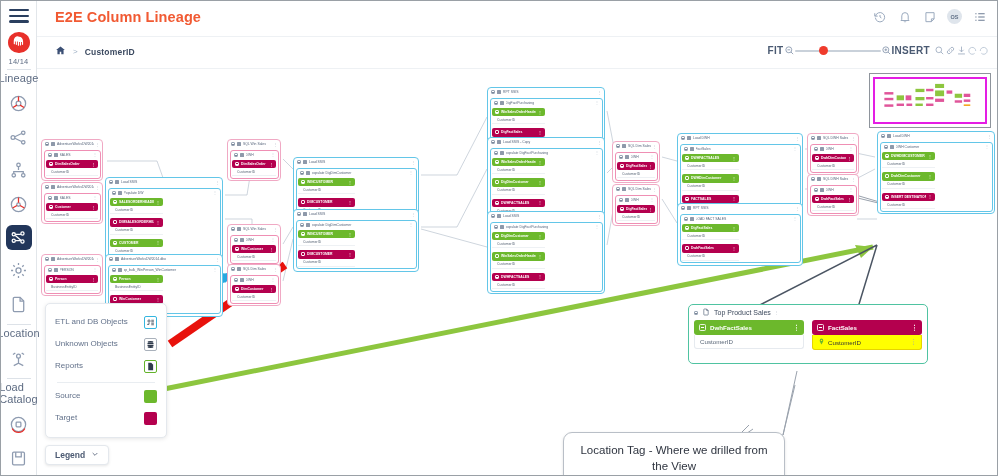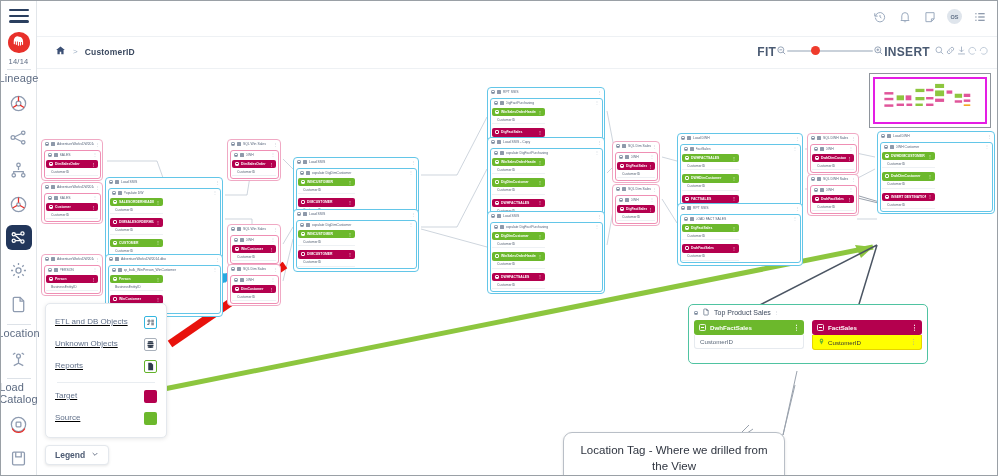--- a/index.html
+++ b/index.html
@@ -44,21 +44,21 @@
   
   #subbar { position:absolute; left:36px; top:36px; right:0; height:32px;
     background:#fff; border-bottom:1px solid #eef1f4; z-index:29; }
   #crumb { position:absolute; left:18px; top:8px; display:flex;
     align-items:center; gap:7px; font-size:8.5px; color:#3c4a60; }
   #crumb .home svg { width:11px; height:11px; }
   #crumb .sep { color:#9fb0c4; font-size:8px; }
   #crumb .cur { color:#3c4a60; font-weight:600; letter-spacing:.2px; }
 
   #zoomtools { position:absolute; right:8px; top:8px; display:flex;
-    align-items:flex-start; font-size:12px; color:#4a5a72;
+    align-items:center; font-size:10px; color:#4a5a72;
     font-weight:bold; letter-spacing:.3px; }
   #zoomtools svg { width:11px; height:11px; }
   .slider { position:relative; width:86px; height:11px; display:flex; align-items:center; }
   .slider .track { width:100%; height:2px; background:#c9d1da; border-radius:2px; }
   .slider .knob { position:absolute; left:28%; top:1px; width:9px; height:9px;
     border-radius:50%; background:#ef3b2c; }
   .tbtn { cursor:pointer; display:flex; align-items:center; }
   .tgap { width:4px; }
 
   
@@ -112,21 +112,21 @@
   #detail .kebab { color:rgba(255,255,255,.9); font-size:7px; letter-spacing:-1px;
     margin-left:auto; }
   #detail .kebab.dk { color:#9aa5b4; }
 
   
   #minimap { position:absolute; right:6px; top:4px; width:122px; height:55px;
     border:1.5px solid #8e949c; background:#fff; z-index:18; }
   #minimap .vp { position:absolute; inset:3px; border:2px solid #e41ee4; }
 
   
-  #legend { position:absolute; left:8px; bottom:10px; width:122px; z-index:25;text-decoration:underline; }
+  #legend { position:absolute; left:8px; bottom:10px; width:122px; z-index:25; }
   #legend .card { background:#fff; border:1px solid #e4e8ed; border-radius:5px;
     box-shadow:0 1px 4px rgba(0,0,0,.10); padding:7px 9px 8px; }
   .lrow { display:flex; align-items:center; justify-content:space-between;
     padding:4.5px 0; font-size:8px; color:#62718a; gap:6px; }
   .lrow .lbl { line-height:1.25; }
   .swz { width:13px; height:13px; border-radius:2px; flex:none;
     display:flex; align-items:center; justify-content:center; }
   .swz.etl { border:1.6px solid #35b6e0; background:#fff; }
   .swz.db  { border:1.6px solid #e5307a; background:#fff; }
   .swz.as  { border:1.6px solid #e5b711; background:#fff; }
@@ -241,20 +241,21 @@
     </div>
     <div class="rail-ic">
       <svg viewBox="0 0 24 24" fill="none" stroke="#8e9bb0" stroke-width="1.6">
           <rect x="4.5" y="4" width="15" height="16" rx="1.6"></rect>
           <path d="M8.5 4v6h7V4"></path>
         </svg>
     </div>
   </div>
 
   <div id="header">
+    <div id="page-title">E2E Column Lineage</div>
     <div id="hdr-icons">
       <div class="hic">
         <svg viewBox="0 0 24 24" fill="none" stroke="#9aa9bd" stroke-width="1.7">
             <path d="M4.2 10.5A8 8 0 1 1 4 13"></path>
             <path d="M3 5.5v5h5"></path>
             <path d="M12 8.5V12l2.4 1.6"></path>
           </svg>
       </div>
       <div class="hic">
         <svg viewBox="0 0 24 24" fill="none" stroke="#9aa9bd" stroke-width="1.7">
@@ -1307,26 +1308,26 @@
         <div class="lrow">
           <span class="lbl">Reports</span>
           <span class="swz rp">
             <svg viewBox="0 0 24 24" fill="#2f3b4c">
                 <path d="M14 2H6v20h13V7l-5-5z"></path>
               </svg>
           </span>
         </div>
         <div class="ldiv"></div>
         <div class="lrow">
+          <span class="lbl">Source</span>
+          <span class="swz solid src"></span>
+        </div>
+        <div class="lrow">
           <span class="lbl">Target</span>
           <span class="swz solid tgt"></span>
-        </div>
-        <div class="lrow">
-          <span class="lbl">Source</span>
-          <span class="swz solid src"></span>
         </div>
       </div>
       <div class="lbtn">
         <span>Legend</span>
         <span>
           <svg viewBox="0 0 24 24" width="8" height="8" fill="none" stroke="#4c5a72" stroke-width="2.4">
               <path d="M5 9l7 7 7-7"></path>
             </svg>
         </span>
       </div>

